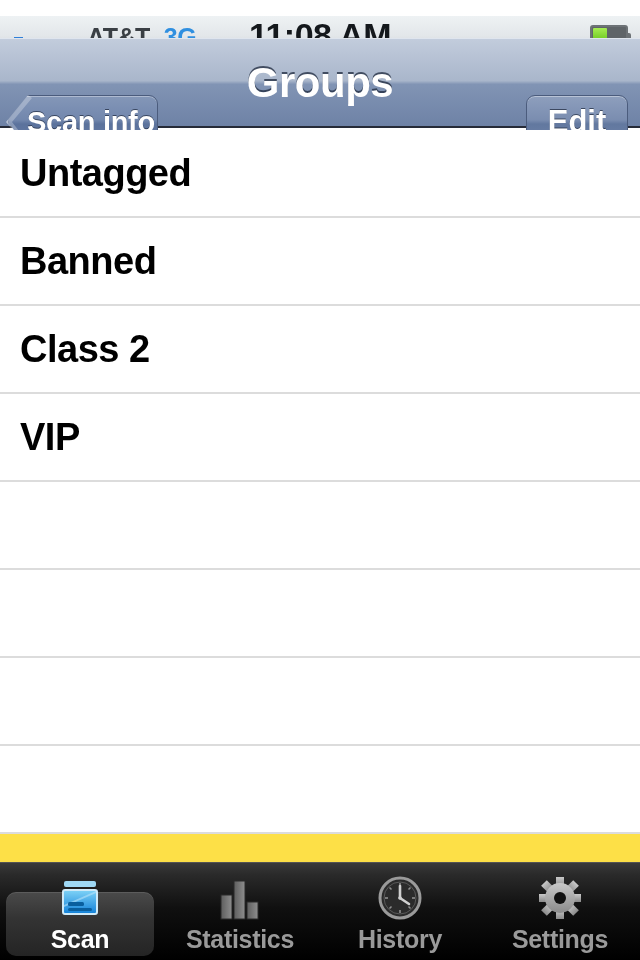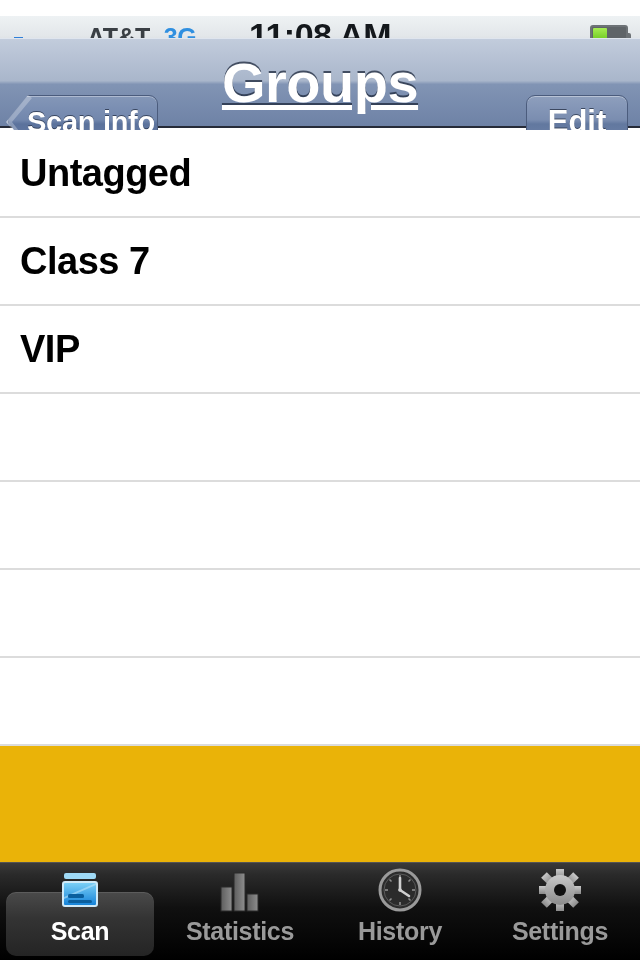--- a/index.html
+++ b/index.html
@@ -68,24 +68,23 @@
   #nav-bar {
     position:absolute; top:38px; left:0;
     width:640px; height:90px;
     background:linear-gradient(to bottom,#c2ccdc 0%,#a9b6cb 48%,#8194b4 52%,#6e82a6 100%);
     border-bottom:2px solid #262b38;
     border-top:1px solid #dfe5ee;
   }
   #nav-title {
     position:absolute; left:0; right:0; top:0;
     height:88px; line-height:88px; text-align:center;
-    font-size:56px; font-weight:bold; color:#ffffff;
+    font-size:42px; font-weight:bold; color:#ffffff;
     text-shadow:0 -2px 0 rgba(30,40,60,0.75);
     letter-spacing:-0.5px;
-    text-decoration:underline;
   }
 
   #back-button {
     position:absolute; left:8px; top:56px;
     width:150px; height:54px;
     background:linear-gradient(to bottom,#8497b8 0%,#7287ad 46%,#5b729c 54%,#6b80a8 100%);
     border:1px solid #4b5c7d;
     border-radius:7px 9px 9px 7px;
     -webkit-clip-path:polygon(0% 50%, 20px 0%, 100% 0%, 100% 100%, 20px 100%);
     clip-path:polygon(0% 50%, 20px 0%, 100% 0%, 100% 100%, 20px 100%);
@@ -118,21 +117,21 @@
   }
   #edit-button-label {
     font-size:31px; font-weight:bold; color:#fff;
     text-shadow:0 -1px 0 rgba(30,40,60,0.7);
   }
 
   
   #table-view {
     position:absolute; top:130px; left:0;
     width:640px; height:732px;
-    background:#eab308;
+    background:#fde047;
   }
   .table-row {
     position:relative;
     width:640px; height:88px;
     border-bottom:2px solid #dcdcdc;
     display:flex; align-items:center;
     background:#ffffff;
   }
   .row-label {
     margin-left:20px;
@@ -151,21 +150,21 @@
     position:absolute; bottom:0; left:0;
     width:640px; height:98px;
     background:linear-gradient(to bottom,#3a3a3a 0%,#2a2a2a 12%,#101010 46%,#000000 100%);
     border-top:1px solid #545454;
     display:flex;
   }
   .tab-item {
     flex:1; position:relative;
     display:flex; flex-direction:column;
     align-items:center; justify-content:flex-end;
-    padding-bottom:14px;
+    padding-bottom:6px;
     margin-top:24px;
   }
   .tab-item.selected::before {
     content:"";
     position:absolute; left:6px; right:6px; top:5px; bottom:4px;
     background:linear-gradient(to bottom,#4a4a4a 0%,#343434 40%,#242424 100%);
     border-radius:10px;
     box-shadow:inset 0 1px 0 rgba(255,255,255,0.10);
   }
   .tab-icon {
@@ -212,21 +211,24 @@
     <div id="edit-button">
       <span id="edit-button-label">Edit</span>
     </div>
   </div>
 
   <div id="table-view">
       <div class="table-row">
         <span class="row-label">Untagged</span>
       </div>
       <div class="table-row">
-        <span class="row-label">Class 7</span>
+        <span class="row-label">Banned</span>
+      </div>
+      <div class="table-row">
+        <span class="row-label">Class 2</span>
       </div>
       <div class="table-row">
         <span class="row-label">VIP</span>
       </div>
       <div class="table-row empty"></div>
       <div class="table-row empty"></div>
       <div class="table-row empty"></div>
       <div class="table-row empty"></div>
     </div>
 

